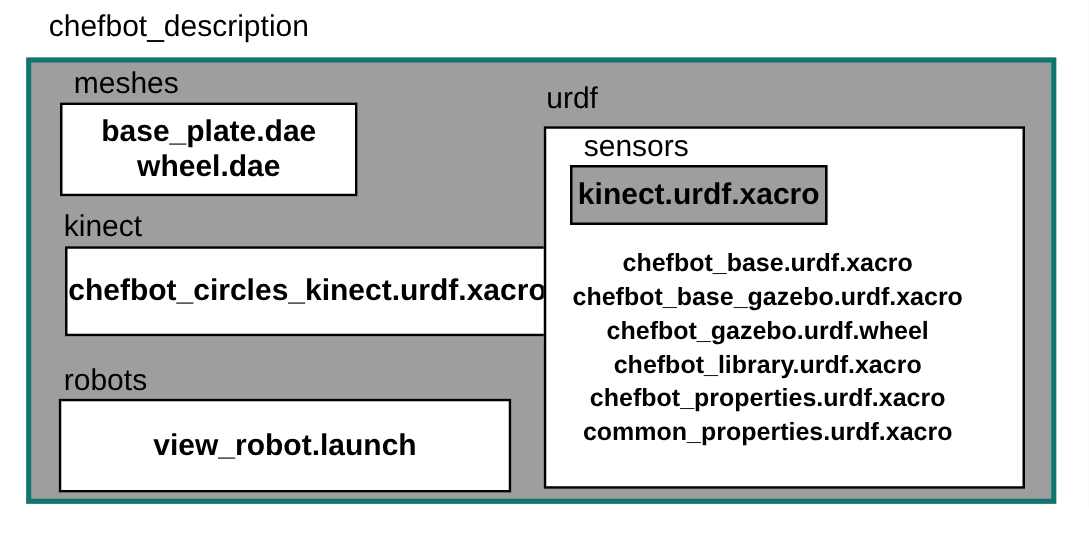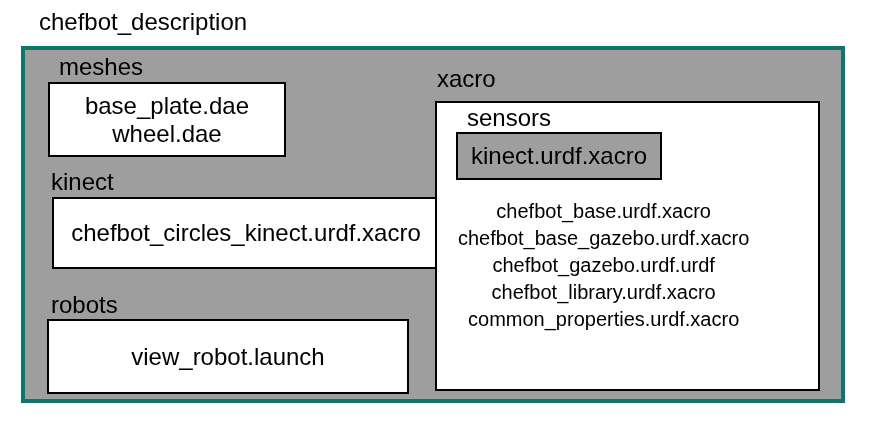--- a/index.html
+++ b/index.html
@@ -53,20 +53,21 @@
     font-size: 24px;
     line-height: 28px;
     text-align: center;
     white-space: nowrap;
   }
   .file-box.gray {
     background: #9e9e9e;
   }
   .file-line {
     white-space: nowrap;
+    font-weight: bold;
   }
   .urdf-file-list {
     position: absolute;
     left: 21px;
     top: 95px;
     font-size: 20px;
     line-height: 27px;
     white-space: nowrap;
   }
 </style>
@@ -88,32 +89,33 @@
     <div class="folder-label" style="left:26px; top:119px;">kinect</div>
     <div class="file-box" style="left:27px; top:147px; width:388px; height:72px;">
       <div class="file-line">chefbot_circles_kinect.urdf.xacro</div>
     </div>
 
     <div class="folder-label" style="left:26px; top:242px;">robots</div>
     <div class="file-box" style="left:22px; top:269px; width:362px; height:75px;">
       <div class="file-line">view_robot.launch</div>
     </div>
 
-    <div class="folder-label" style="left:412px; top:16px;">xacro</div>
+    <div class="folder-label" style="left:412px; top:16px;">urdf</div>
     <div class="file-box" style="left:410px; top:51px; width:385px; height:290px; display:block;padding-left:36px;">
 
       <div class="folder-label" style="left:30px; top:2px;">sensors</div>
       <div class="file-box gray" style="left:19px; top:29px; width:206px; height:48px;">
         <div class="file-line">kinect.urdf.xacro</div>
       </div>
 
       <div class="urdf-file-list">
         <div class="file-line">chefbot_base.urdf.xacro</div>
         <div class="file-line">chefbot_base_gazebo.urdf.xacro</div>
-        <div class="file-line">chefbot_gazebo.urdf.urdf</div>
+        <div class="file-line">chefbot_gazebo.urdf.wheel</div>
         <div class="file-line">chefbot_library.urdf.xacro</div>
+        <div class="file-line">chefbot_properties.urdf.xacro</div>
         <div class="file-line">common_properties.urdf.xacro</div>
       </div>
 
     </div>
 
   </div>
 </div>
 
 </body></html>

